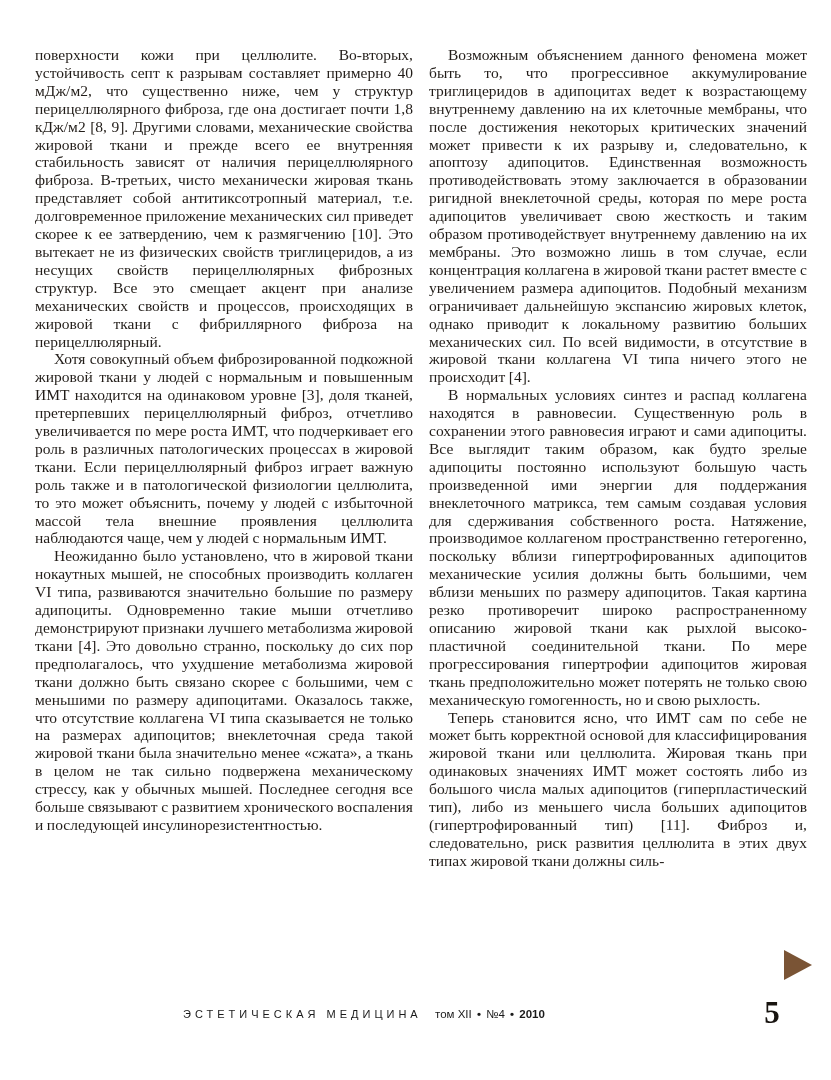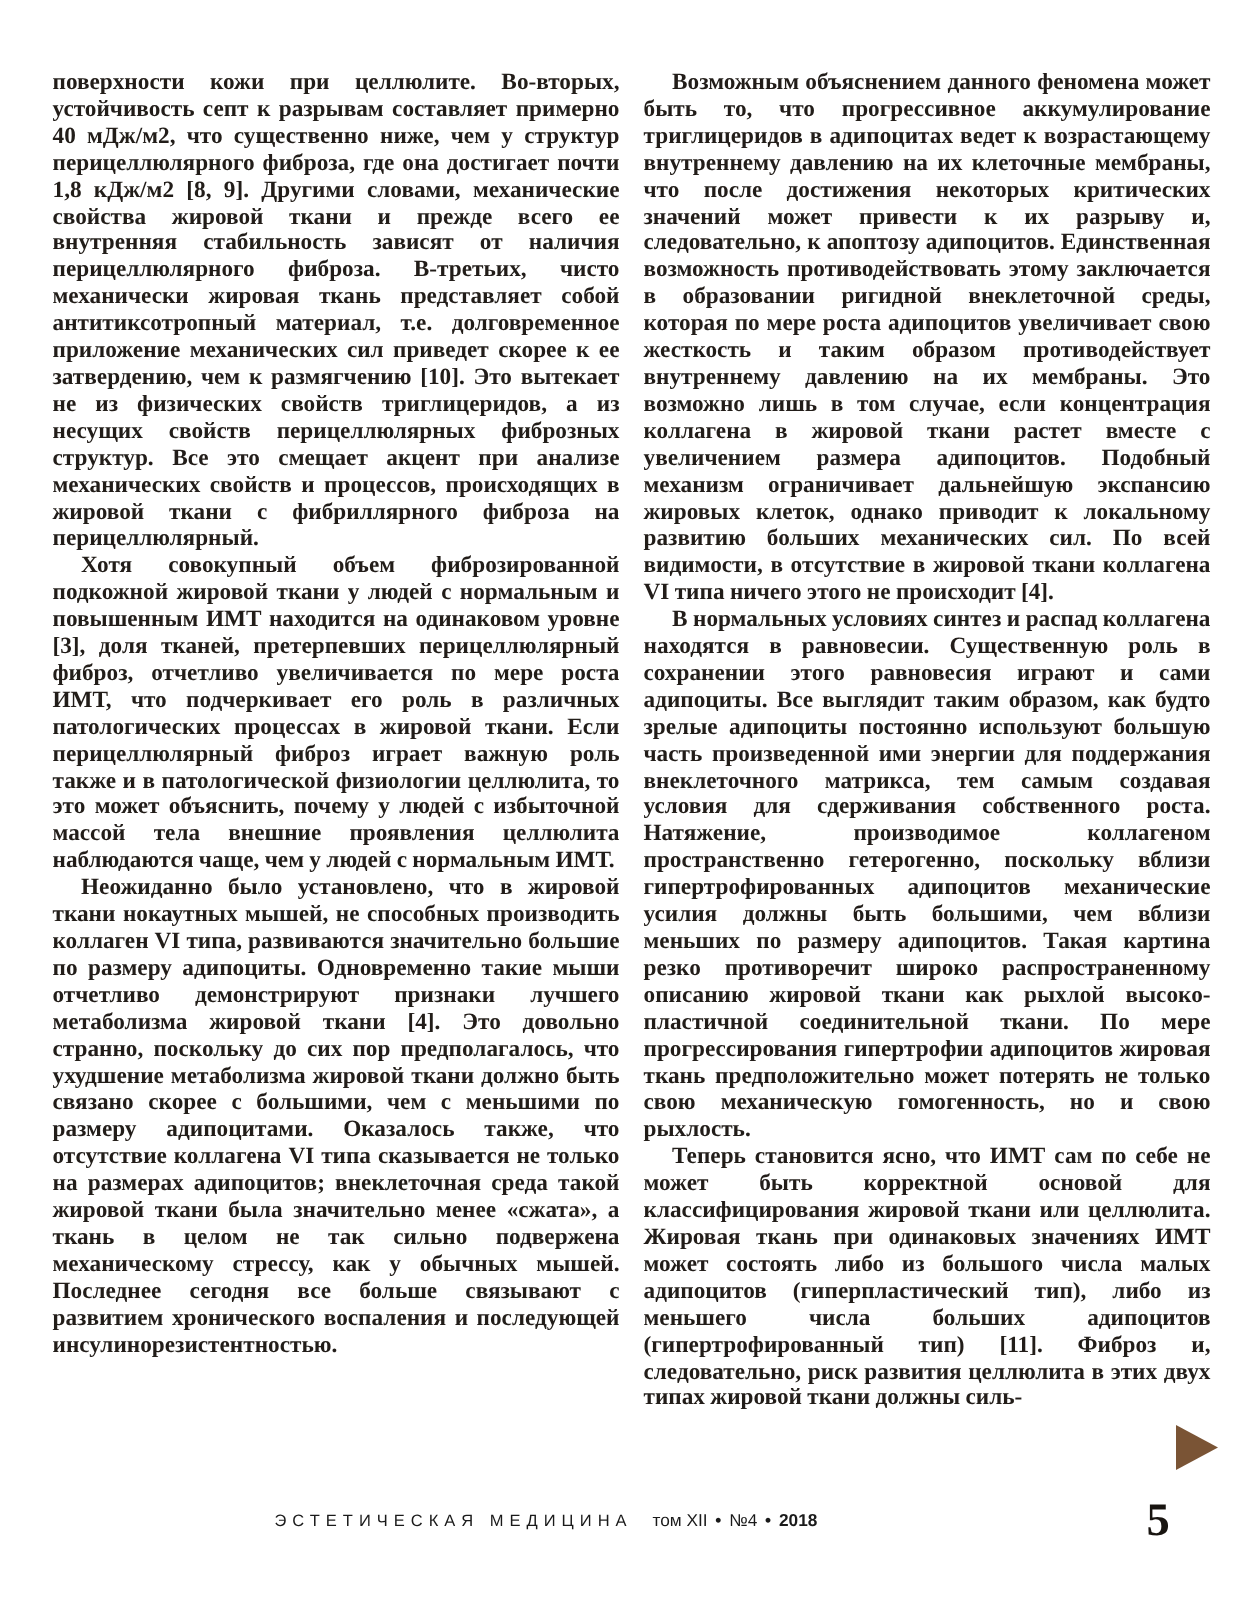--- a/index.html
+++ b/index.html
@@ -25,21 +25,20 @@
     gap: 16px;
   }
   .col {
     width: 378px;
     font-size: 15.5px;
     line-height: 17.9px;
     text-align: justify;
     hyphens: auto;
     -webkit-hyphens: auto;
     word-spacing: -0.3px;
-    font-weight: bold;
   }
   .col p {
     margin: 0;
     text-indent: 19px;
   }
   .col p.no-indent {
     text-indent: 0;
   }
   .cont-arrow {
     position: absolute;
@@ -110,18 +109,18 @@
 
   <div class="cont-arrow" style="border-left-color: rgb(122, 84, 53);"></div>
 
   <footer>
     <span class="footer-journal">ЭСТЕТИЧЕСКАЯ МЕДИЦИНА</span>
     <span class="footer-issue">
       <span>том XII</span>
       <span class="dot">•</span>
       <span>№4</span>
       <span class="dot">•</span>
-      <span class="year">2018</span>
+      <span class="year">2010</span>
     </span>
     <span class="page-number">5</span>
   </footer>
 
 </div>
 
 </body></html>

